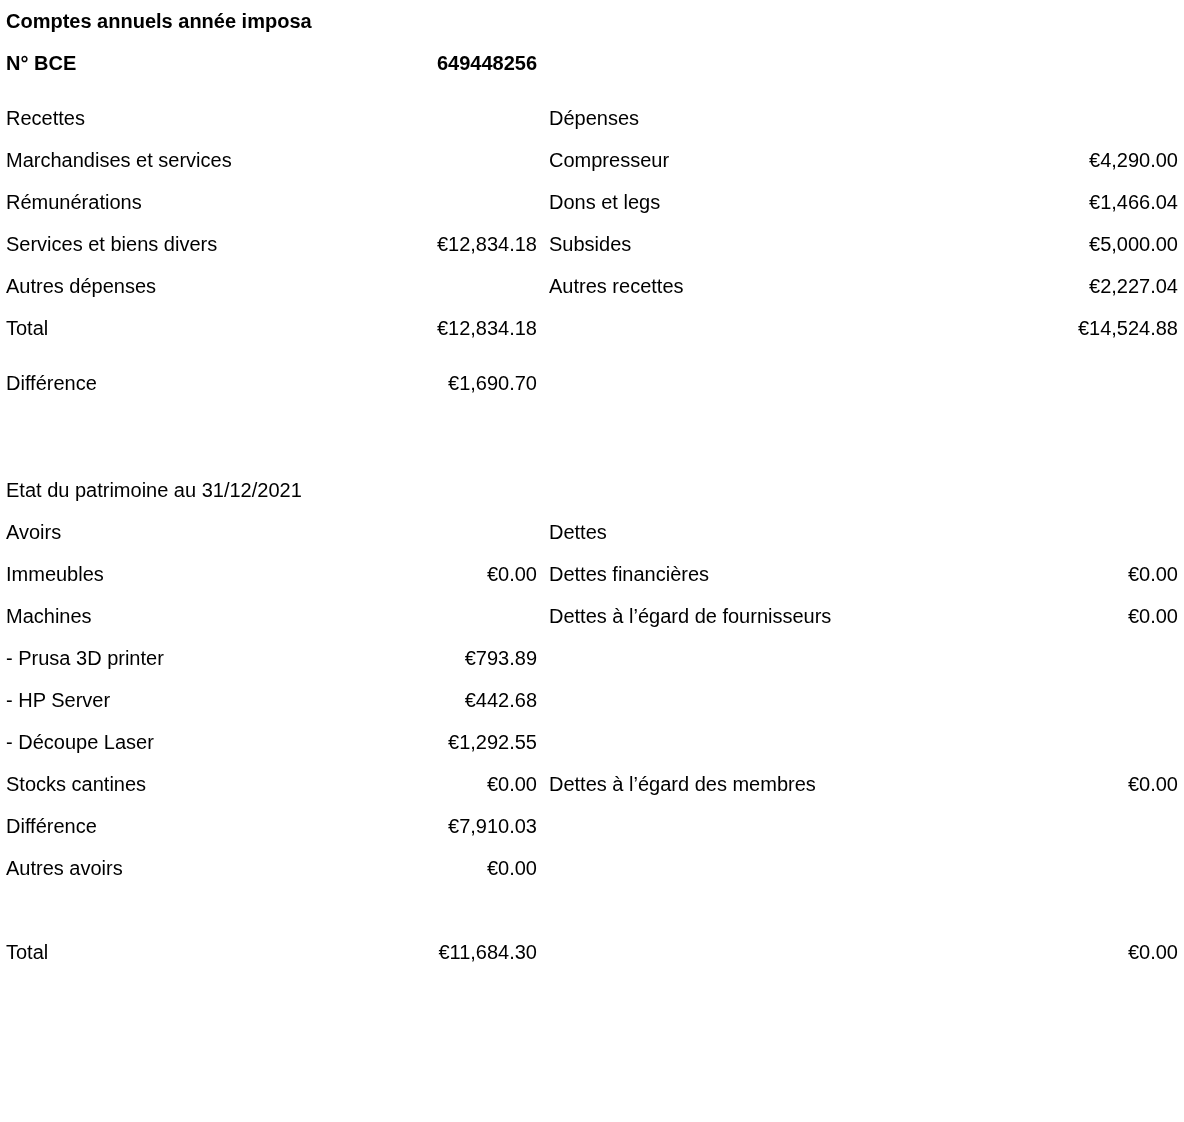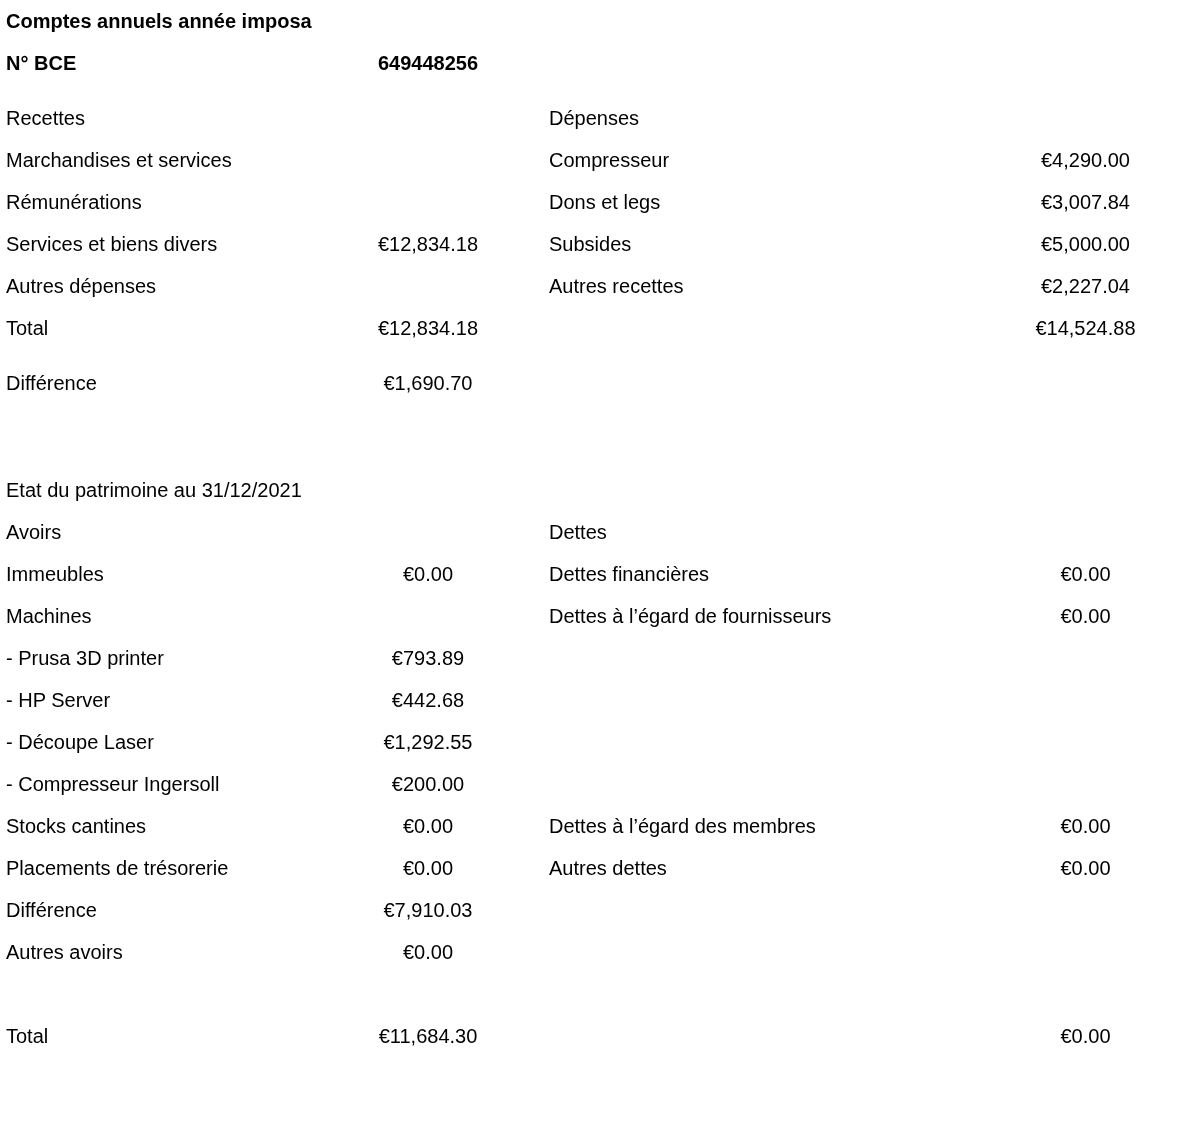--- a/index.html
+++ b/index.html
@@ -32,21 +32,21 @@
   col.c1 { width: 313px; }
   col.c2 { width: 230px; }
   col.c3 { width: 444px; }
   col.c4 { width: 197px; }
 
   .r-tall      { height: 42px; }
   .r-small     { height: 13px; }
   .r-blankline { height: 13px; }
 
   .bold { font-weight: bold; }
-  .right { text-align: center; }
+  .right { text-align: right; }
   .bb-thin   { border-bottom: 1px solid #c9c9c9; }
   .bb-thick  { border-bottom: 2px solid #000000; }
   .br-thick  { border-right: 2px solid #000000; }
   .br-thin   { border-right: 1px solid #c9c9c9; }
 
   .nowrap-clip { overflow: hidden; text-overflow: clip; }
 </style>
 </head>
 <body>
 
@@ -90,21 +90,21 @@
     <tr class="r-tall">
       <td class="bb-thin">Marchandises et services</td>
       <td class="right bb-thin br-thick"></td>
       <td class="bb-thin br-thick">Compresseur</td>
       <td class="right bb-thin">€4,290.00</td>
     </tr>
     <tr class="r-tall">
       <td class="bb-thin">Rémunérations</td>
       <td class="right bb-thin br-thick"></td>
       <td class="bb-thin br-thick">Dons et legs</td>
-      <td class="right bb-thin">€3,007.84</td>
+      <td class="right bb-thin">€1,466.04</td>
     </tr>
     <tr class="r-tall">
       <td class="bb-thin">Services et biens divers</td>
       <td class="right bb-thin br-thick">€12,834.18</td>
       <td class="bb-thin br-thick">Subsides</td>
       <td class="right bb-thin">€5,000.00</td>
     </tr>
     <tr class="r-tall">
       <td class="bb-thick">Autres dépenses</td>
       <td class="right bb-thick br-thick"></td>
@@ -202,38 +202,26 @@
       <td class="bb-thin br-thick"></td>
       <td class="right bb-thin"></td>
     </tr>
     <tr class="r-tall">
       <td class="bb-thin"> - Découpe Laser</td>
       <td class="right bb-thin br-thick">€1,292.55</td>
       <td class="bb-thin br-thick"></td>
       <td class="right bb-thin"></td>
     </tr>
     <tr class="r-tall">
-      <td class="bb-thin"> - Compresseur Ingersoll</td>
-      <td class="right bb-thin br-thick">€200.00</td>
-      <td class="bb-thin br-thick"></td>
-      <td class="right bb-thin"></td>
-    </tr>
-    <tr class="r-tall">
       <td class="bb-thin">Stocks cantines</td>
       <td class="right bb-thin br-thick">€0.00</td>
       <td class="bb-thin br-thick">Dettes à l’égard des membres</td>
       <td class="right bb-thin">€0.00</td>
     </tr>
     <tr class="r-tall">
-      <td class="bb-thin">Placements de trésorerie</td>
-      <td class="right bb-thin br-thick">€0.00</td>
-      <td class="bb-thin br-thick">Autres dettes</td>
-      <td class="right bb-thin">€0.00</td>
-    </tr>
-    <tr class="r-tall">
       <td class="bb-thin">Différence</td>
       <td class="right bb-thin br-thick">€7,910.03</td>
       <td class="bb-thin br-thick"></td>
       <td class="right bb-thin"></td>
     </tr>
     <tr class="r-tall">
       <td class="bb-thin">Autres avoirs</td>
       <td class="right bb-thin br-thick">€0.00</td>
       <td class="bb-thin br-thick"></td>
       <td class="right bb-thin"></td>

